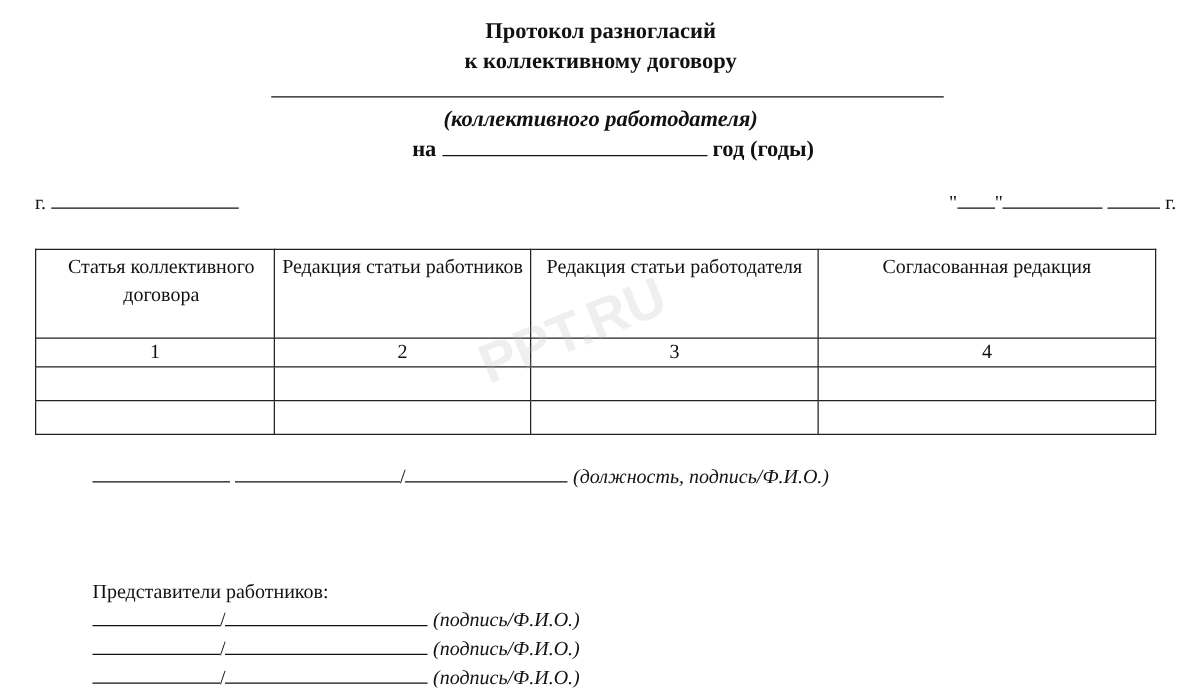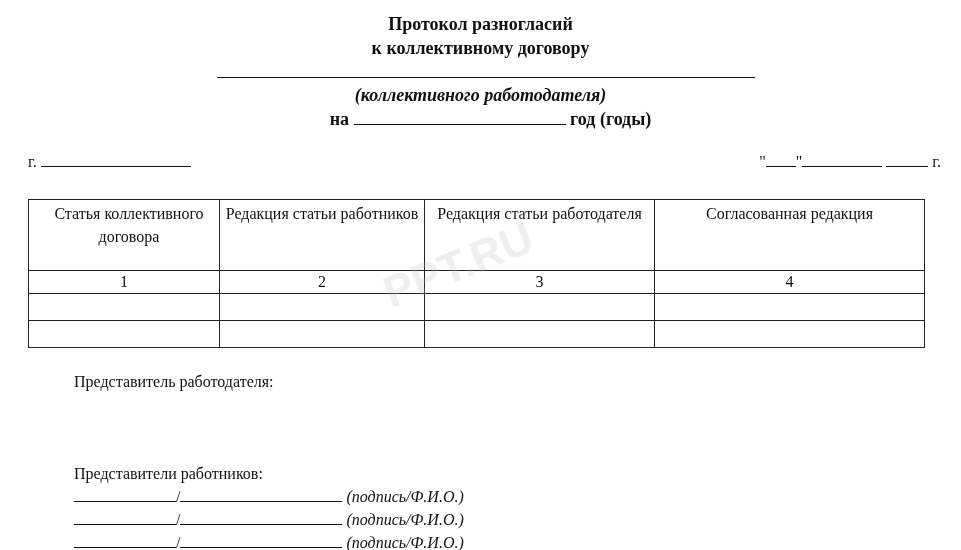--- a/index.html
+++ b/index.html
@@ -72,21 +72,25 @@
     <td class="e"></td>
     <td class="e"></td>
     <td class="e"></td>
   </tr>
 </tbody>
   </table>
 
 <div class="wm">PPT.RU</div>
 
 <div class="sig" style="top:370px;">
-  <div>Представитель работодателя:</div>
+  <div>
+    <span class="thin" style="width:110px;"></span>
+    <span class="thin" style="width:132px;"></span>/<span class="thin" style="width:130px;"></span>
+    <span class="it">(должность, подпись/Ф.И.О.)</span>
+  </div>
 </div>
 
 <div class="sig" style="top:462px;">
   <div>Представители работников:</div>
   <div>
     <span class="thin" style="width:102px;"></span>/<span class="thin" style="width:162px;"></span>
     <span class="it">(подпись/Ф.И.О.)</span>
   </div>
   <div>
     <span class="thin" style="width:102px;"></span>/<span class="thin" style="width:162px;"></span>

